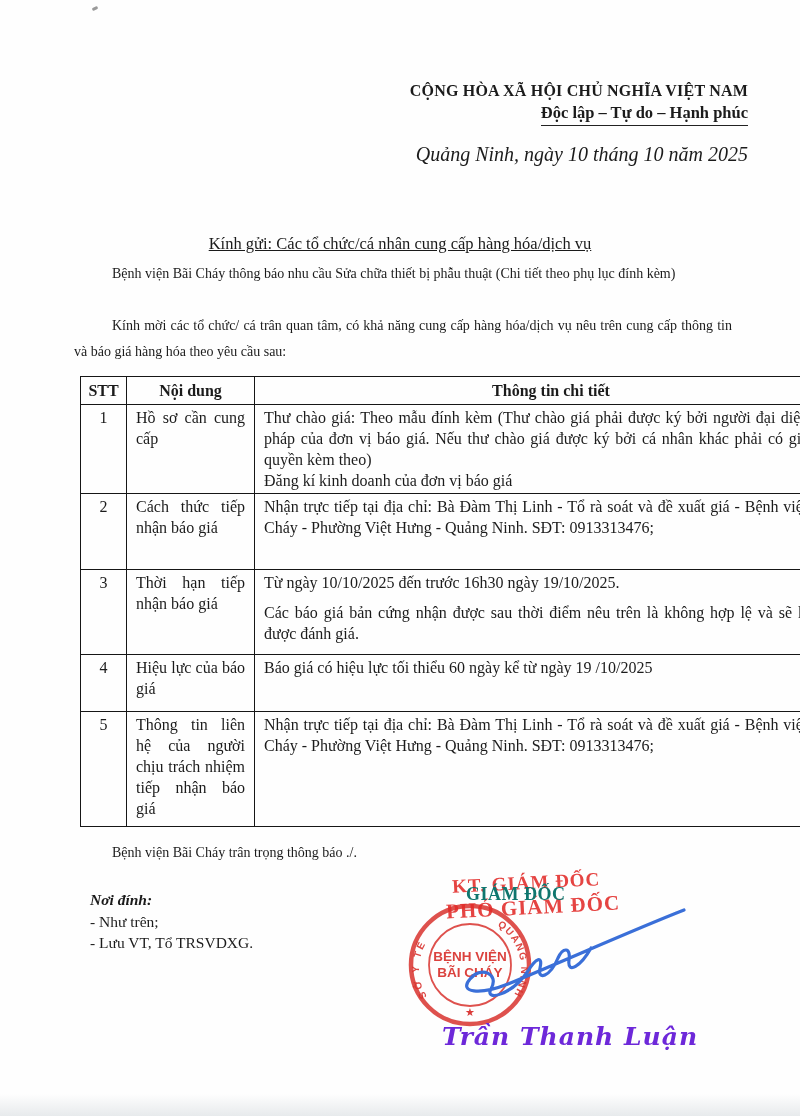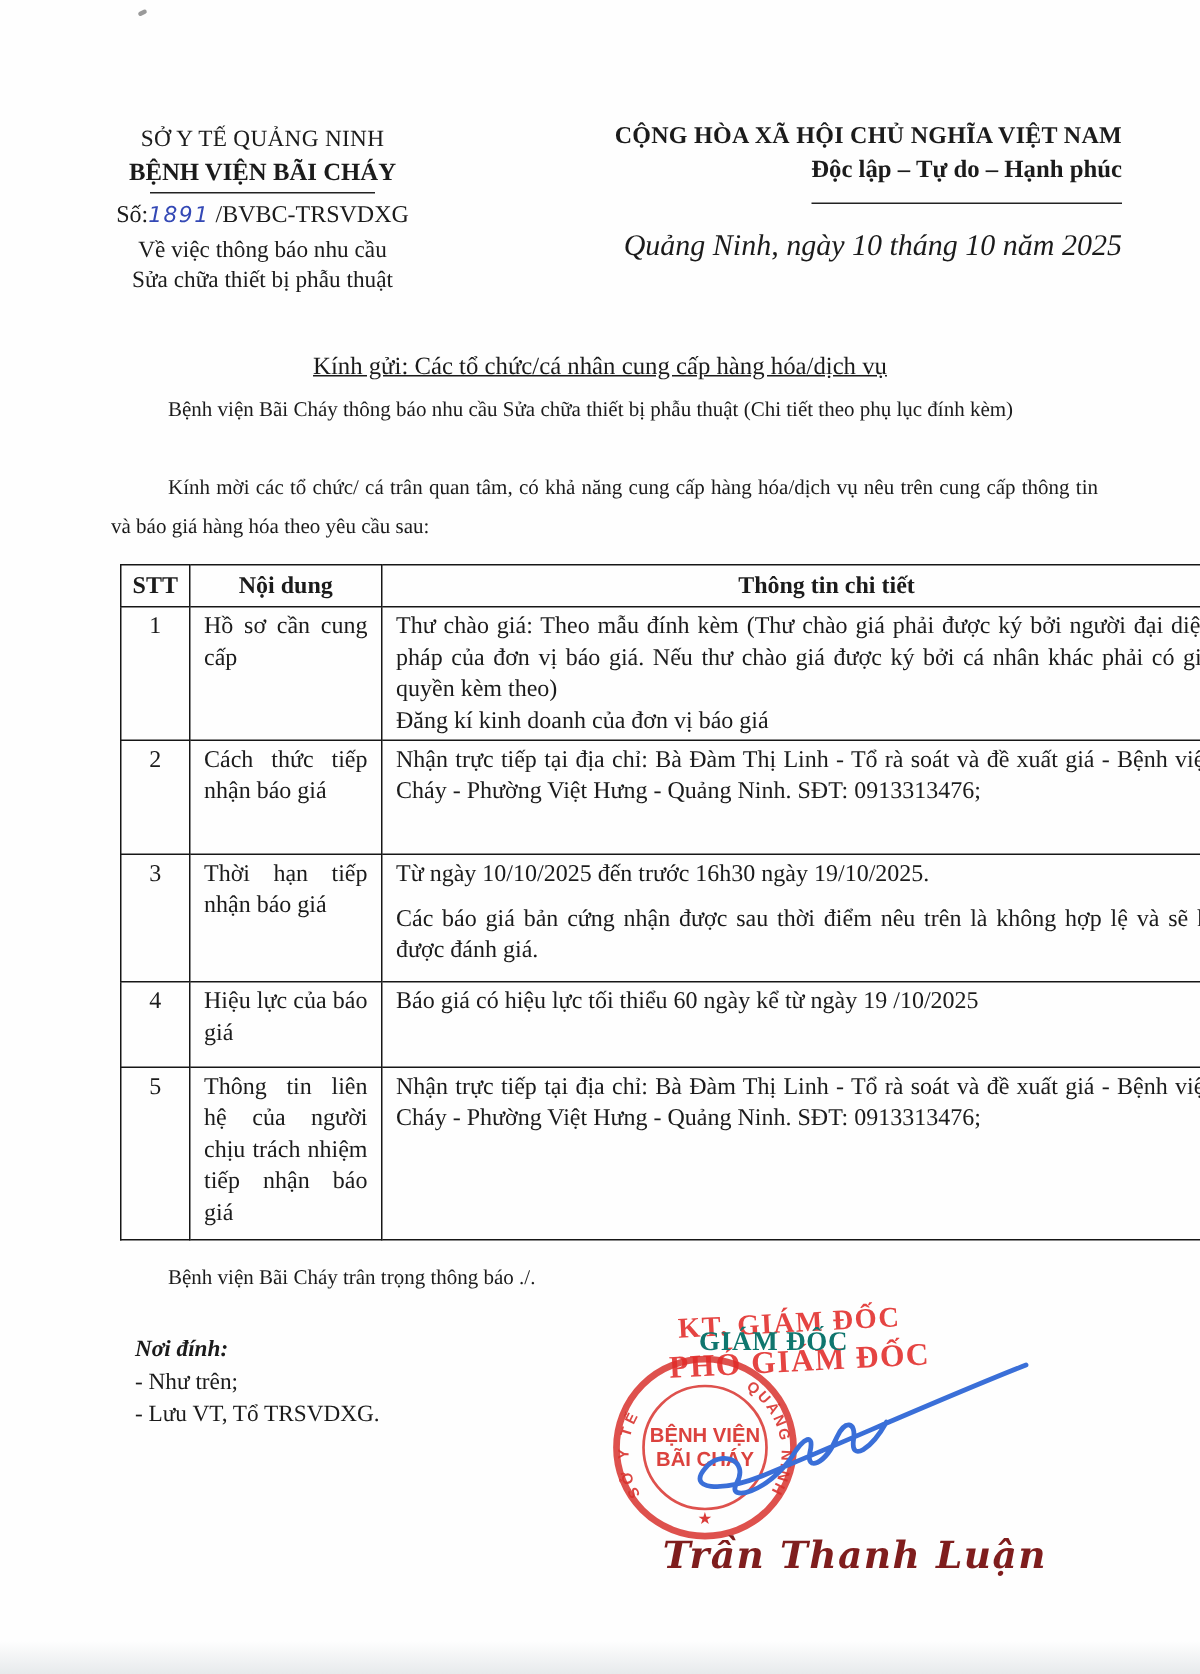--- a/index.html
+++ b/index.html
@@ -13,21 +13,21 @@
   .hdr-left{left:58px;top:82px;width:234px;text-align:center;line-height:21px;font-size:15.5px;}
   .hdr-left .org-parent{font-size:15.5px;letter-spacing:.2px;}
   .hdr-left .org-name{font-size:16.5px;font-weight:bold;margin-top:1px;}
   .hdr-left .org-rule{width:150px;height:0;border-bottom:1.4px solid #222;margin:3px auto 4px auto;}
   .hdr-left .doc-no{font-size:16px;margin-top:0;}
   .hdr-left .doc-no .hand{color:#3348b5;font-style:italic;font-family:"DejaVu Sans",sans-serif;font-size:14.5px;letter-spacing:1px;}
   .hdr-left .subject{font-size:15.5px;line-height:20px;margin-top:2px;}
   .hdr-right{left:332px;top:82px;width:416px;text-align:right;}
   .hdr-right .nat-motto{font-size:16px;font-weight:bold;letter-spacing:.2px;}
   .hdr-right .nat-sub{font-size:16.5px;font-weight:bold;margin-top:3px;}
-  .hdr-right .nat-sub span{display:inline-block;border-bottom:1.6px solid #222;padding-bottom:12px;}
+  .hdr-right .nat-sub span{display:inline-block;border-bottom:1.6px solid #222;padding-bottom:2px;}
   .hdr-right .dateline{font-size:20px;font-style:italic;margin-top:17px;}
   
   .salutation{left:0;top:234px;width:100%;text-align:center;font-size:16.5px;text-decoration:underline;}
   .para{left:74px;width:658px;font-size:14px;line-height:26px;text-align:justify;text-indent:38px;}
   .p1{top:261px;}
   .p2{top:313px;}
   
   .req-table{left:80px;top:376px;width:768px;border-collapse:collapse;table-layout:fixed;font-size:16px;}
   .req-table th,.req-table td{border:1.6px solid #161616;vertical-align:top;padding:2px 9px;line-height:21px;}
   .req-table th{font-weight:bold;text-align:center;padding:3px 4px;}
@@ -44,43 +44,33 @@
   .recipients{left:90px;top:889px;font-size:15.5px;line-height:21.5px;}
   .recipients .rt{font-weight:bold;font-style:italic;}
   
   .sig-red-1,.sig-red-2{color:rgba(225,42,40,.88);font-weight:bold;letter-spacing:1px;transform:rotate(-3deg);white-space:nowrap;}
   .sig-red-1{left:452px;top:872px;font-size:19px;z-index:2;}
   .sig-red-2{left:446px;top:895px;font-size:21px;z-index:2;}
   .sig-black{left:466px;top:884px;font-size:18px;font-weight:bold;color:#0f766e;z-index:3;white-space:nowrap;letter-spacing:.5px;}
   .stamp{left:406px;top:901px;width:128px;height:128px;z-index:1;}
   .autograph{left:428px;top:896px;width:270px;height:118px;z-index:4;}
   .signer-name{left:425px;top:1022px;width:290px;text-align:center;z-index:2;
-    color:#7f1d1d;font-family:"DejaVu Serif",serif;font-style:italic;font-weight:bold;
+    color:#6d28d9;font-family:"DejaVu Serif",serif;font-style:italic;font-weight:bold;
     font-size:25px;letter-spacing:1px;white-space:nowrap;}
   
   .speck{left:92px;top:7px;width:6px;height:3px;background:#9a9a9a;border-radius:2px;transform:rotate(-25deg);}
   .scan-shadow{left:0;bottom:0;width:100%;height:22px;background:linear-gradient(to bottom,rgba(255,255,255,0),#e7eaec);}
 </style>
 </head>
 <body>
 
 <div class="page">
 
   <div class="abs speck"></div>
 
-  <div class="abs hdr-left">
-    <div class="org-parent">SỞ Y TẾ QUẢNG NINH</div>
-    <div class="org-name">BỆNH VIỆN BÃI CHÁY</div>
-    <div class="org-rule"></div>
-    <div class="doc-no"><span>Số:</span><span class="hand">1891</span> <span>/BVBC-TRSVDXG</span></div>
-    <div class="subject">
-      <div>Về việc thông báo nhu cầu</div>
-      <div>Sửa chữa thiết bị phẫu thuật</div>
-    </div>
-  </div>
 
   <div class="abs hdr-right">
     <div class="nat-motto">CỘNG HÒA XÃ HỘI CHỦ NGHĨA VIỆT NAM</div>
     <div class="nat-sub"><span>Độc lập – Tự do – Hạnh phúc</span></div>
     <div class="dateline">Quảng Ninh, ngày 10 tháng 10 năm 2025</div>
   </div>
 
   <div class="abs salutation">Kính gửi: Các tổ chức/cá nhân cung cấp hàng hóa/dịch vụ</div>
   <div class="abs para p1">Bệnh viện Bãi Cháy thông báo nhu cầu Sửa chữa thiết bị phẫu thuật (Chi tiết theo phụ lục đính kèm)</div>
   <div class="abs para p2">Kính mời các tổ chức/ cá trân quan tâm, có khả năng cung cấp hàng hóa/dịch vụ nêu trên cung cấp thông tin và báo giá hàng hóa theo yêu cầu sau:</div>

